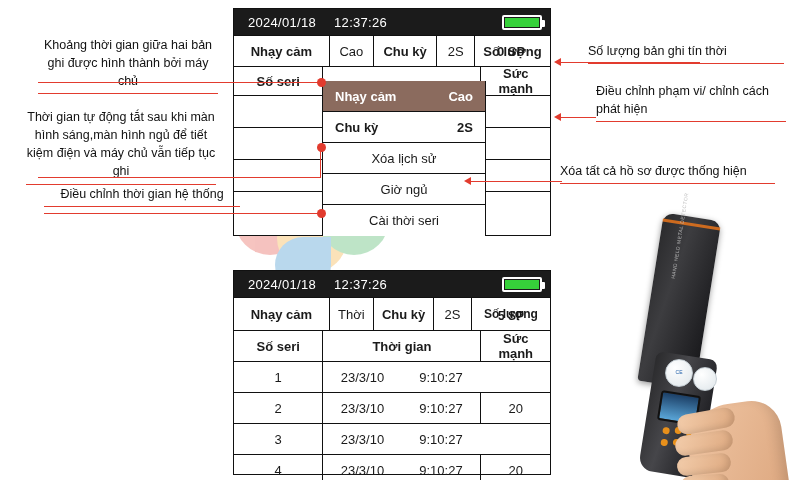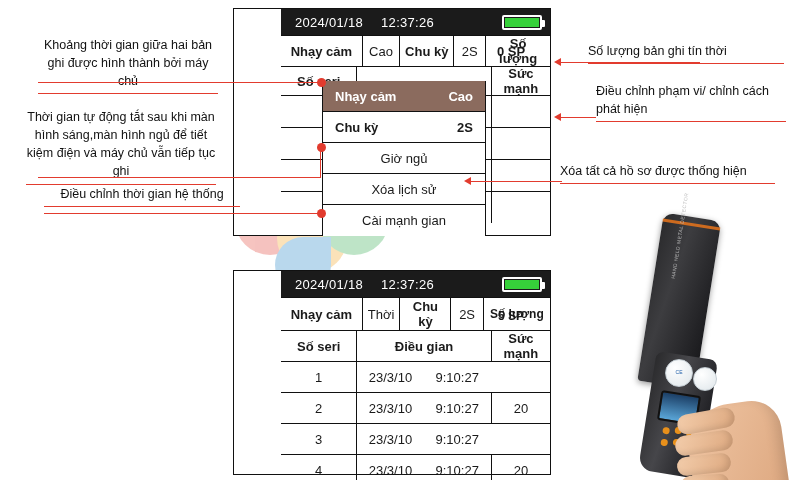--- a/index.html
+++ b/index.html
@@ -14,21 +14,20 @@
     position:absolute; left:215px; top:175px; width:230px; height:130px;
     opacity:.30; pointer-events:none;
   }
   .wm-leaf{position:absolute;border-radius:50% 0 50% 50%;}
 
   
   .screen{
     position:absolute; background:#ffffff;
     border:1px solid #111;
     box-sizing:border-box;
-    padding-left:47px;
   }
   .statusbar{
     height:26px; background:#1b1b1b; color:#fff;
     display:flex; align-items:center; gap:18px;
     padding:0 8px; box-sizing:border-box;
     font-size:13px; letter-spacing:.3px;
   }
   .statusbar .date{margin-left:6px;}
   .battery{
     margin-left:auto; width:40px;height:15px;border:2px solid #fff;border-radius:2px;
@@ -186,27 +185,27 @@
   <div class="menu">
     <div class="menu-item selected">
       <span>Nhạy cảm</span>
       <span>Cao</span>
     </div>
     <div class="menu-item two">
       <span>Chu kỳ</span>
       <span>2S</span>
     </div>
     <div class="menu-item">
+      <span>Xóa lịch sử</span>
+    </div>
+    <div class="menu-item">
       <span>Giờ ngủ</span>
     </div>
     <div class="menu-item">
-      <span>Xóa lịch sử</span>
-    </div>
-    <div class="menu-item">
-      <span>Cài mạnh gian</span>
+      <span>Cài thời seri</span>
     </div>
   </div>
 </div>
 
 <div class="screen" id="screen-bottom">
   <div class="statusbar">
     <span class="date">2024/01/18</span>
     <span>12:37:26</span>
     <span class="battery">
         <i></i>
@@ -217,21 +216,21 @@
     <div class="cell bold" style="width:30%">Nhạy cảm</div>
     <div class="cell" style="width:14%">Thời</div>
     <div class="cell bold" style="width:19%">Chu kỳ</div>
     <div class="cell" style="width:12%">2S</div>
     <div class="cell bold" style="width:25%;font-size:12px">Số lượng</div>
   </div>
   <div style="position:absolute;right:2px;top:29px;width:74px;height:32px;display:flex;align-items:center;justify-content:center;font-weight:bold;font-size:12px;">5 SP</div>
 
   <div class="row sub">
     <div class="cell bold" style="width:28%">Số seri</div>
-    <div class="cell bold" style="width:50%">Điều gian</div>
+    <div class="cell bold" style="width:50%">Thời gian</div>
     <div class="cell bold" style="width:22%">Sức mạnh</div>
   </div>
 
   <div class="row data">
     <div class="cell" style="width:28%">1</div>
     <div class="cell" style="width:25%">23/3/10</div>
     <div class="cell" style="width:25%;border-left:none">9:10:27</div>
   </div>
   <div class="row data">
     <div class="cell" style="width:28%">2</div>

